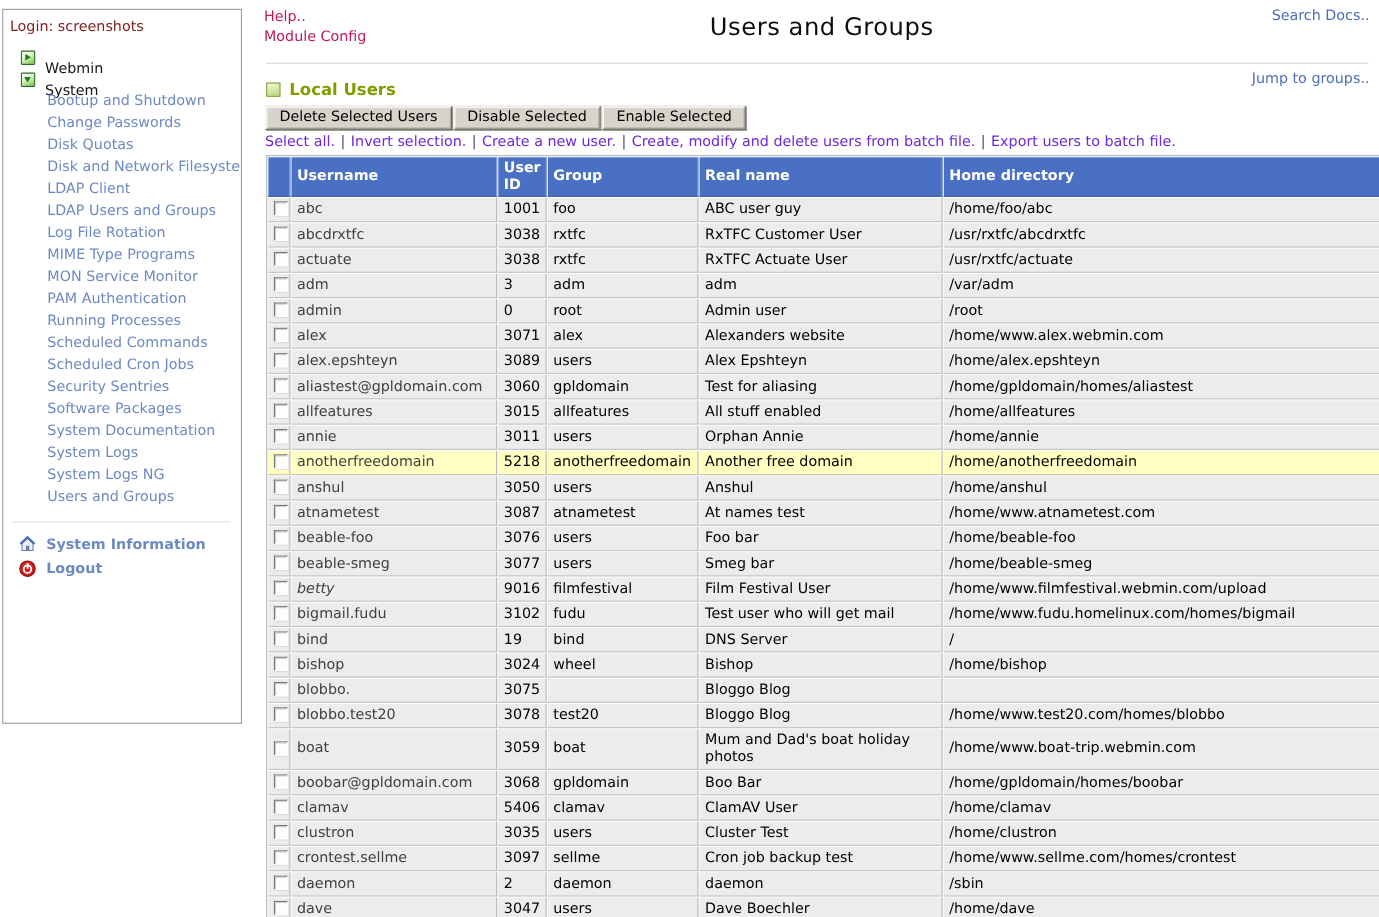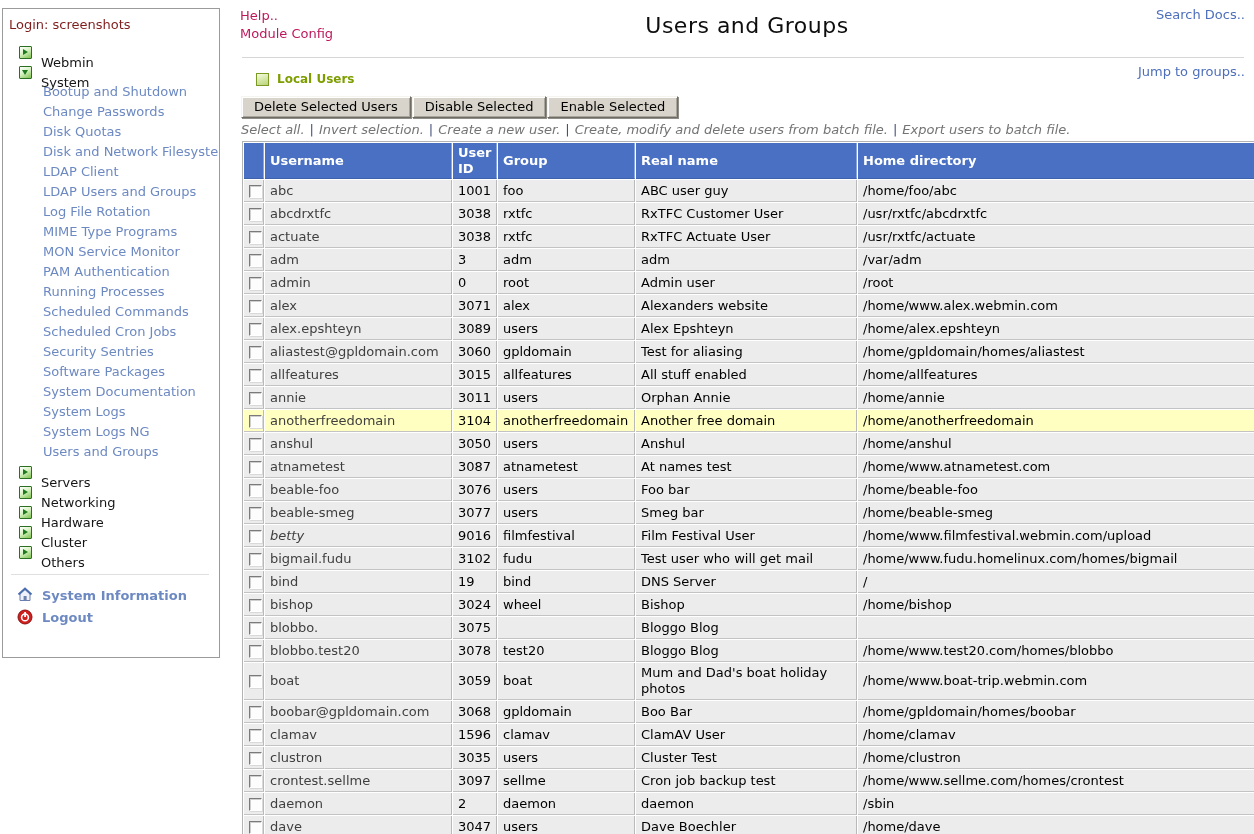--- a/index.html
+++ b/index.html
@@ -33,33 +33,33 @@
   
   #help-block{position:absolute;left:240px;top:7px;line-height:18px;}
   #help-block a{display:block;color:#be185d;}
   #page-title{position:absolute;left:240px;right:0;top:13px;text-align:center;
               font-size:22px;color:#0d0d0d;letter-spacing:.5px;}
   #search-docs{position:absolute;top:7px;right:9px;color:#4d6fbb;}
   #hr-top{position:absolute;left:242px;right:10px;top:57px;border-top:1px solid #d6d6d6;height:0;}
   #jump-groups{position:absolute;top:64px;right:9px;color:#4d6fbb;}
 
   
-  #local-users-hdr{position:absolute;left:256px;top:72px;display:flex;align-items:center;
-                   font-weight:bold;font-size:12px;color:#7e9e00;}
+  #local-users-hdr{position:absolute;left:242px;top:72px;display:flex;align-items:center;
+                   font-weight:bold;font-size:15px;color:#7e9e00;}
   #local-users-hdr .sq{width:11px;height:11px;border:1px solid #7a9a23;margin-right:8px;
                    background:linear-gradient(160deg,#f4fbde,#b9d478);}
   #buttons-row{position:absolute;left:241px;top:96px;display:flex;gap:1px;}
   .btn{
     font-family:"DejaVu Sans",sans-serif;font-size:13px;color:#000;
     background:#d8d4cb;padding:2px 12px 3px;cursor:pointer;
     border:1px solid;border-color:#f6f4ef #6e6c65 #6e6c65 #f6f4ef;
     box-shadow:inset 1px 1px 0 #ffffff, inset -1px -1px 0 #a8a59c, 1px 1px 0 #8f8d86;
   }
   #action-links{position:absolute;left:241px;top:122px;white-space:nowrap;}
-  #action-links a{color:#737373;font-style:italic;}
+  #action-links a{color:#6d28d9;}
   #action-links .pipe{color:#44507a;margin:0 5px;}
 
   
   #users-table{
     position:absolute;left:242px;top:141px;width:1104px;
     border-collapse:separate;border-spacing:1px;table-layout:fixed;
     background:#fff;border:1px solid #b3b3b3;
   }
   #users-table th{
     background:#4a70c4;color:#fff;font-size:13px;font-weight:bold;text-align:left;
@@ -135,47 +135,20 @@
 
       <a class="sub-link">System Documentation</a>
 
       <a class="sub-link">System Logs</a>
 
       <a class="sub-link">System Logs NG</a>
 
       <a class="sub-link">Users and Groups</a>
     </div>
 
-  <div>
-
-      <div class="cat-row">
-        <span class="tricon right"></span>
-        <a class="cat-label">Servers</a>
-      </div>
-
-      <div class="cat-row">
-        <span class="tricon right"></span>
-        <a class="cat-label">Networking</a>
-      </div>
-
-      <div class="cat-row">
-        <span class="tricon right"></span>
-        <a class="cat-label">Hardware</a>
-      </div>
-
-      <div class="cat-row">
-        <span class="tricon right"></span>
-        <a class="cat-label">Cluster</a>
-      </div>
-
-      <div class="cat-row">
-        <span class="tricon right"></span>
-        <a class="cat-label">Others</a>
-      </div>
-    </div>
 
   <div class="side-divider"></div>
 
   <div class="util-row">
     <span class="uicon">
       <svg width="16" height="16" viewBox="0 0 16 16">
         <path d="M3 7 L8 2.5 L13 7 V13.5 H3 Z" fill="#eef1f9" stroke="#6b7fae" stroke-width="1"></path>
         <path d="M1.5 7.5 L8 1.5 L14.5 7.5" fill="none" stroke="#4a6db0" stroke-width="2"></path>
         <rect x="6.6" y="9" width="3" height="4.5" fill="#6b7fae"></rect>
       </svg>
@@ -325,21 +298,21 @@
         <td class="c-user"><a>annie</a></td>
         <td class="c-uid">3011</td>
         <td class="c-group">users</td>
         <td class="c-real">Orphan Annie</td>
         <td class="c-home">/home/annie</td>
       </tr>
 
       <tr class="hl">
         <td class="c-cb"><input type="checkbox" class="cb" style=""></td>
         <td class="c-user"><a>anotherfreedomain</a></td>
-        <td class="c-uid">3104</td>
+        <td class="c-uid">5218</td>
         <td class="c-group">anotherfreedomain</td>
         <td class="c-real">Another free domain</td>
         <td class="c-home">/home/anotherfreedomain</td>
       </tr>
 
       <tr>
         <td class="c-cb"><input type="checkbox" class="cb" style=""></td>
         <td class="c-user"><a>anshul</a></td>
         <td class="c-uid">3050</td>
         <td class="c-group">users</td>
@@ -442,21 +415,21 @@
         <td class="c-user"><a>boobar@gpldomain.com</a></td>
         <td class="c-uid">3068</td>
         <td class="c-group">gpldomain</td>
         <td class="c-real">Boo Bar</td>
         <td class="c-home">/home/gpldomain/homes/boobar</td>
       </tr>
 
       <tr>
         <td class="c-cb"><input type="checkbox" class="cb" style=""></td>
         <td class="c-user"><a>clamav</a></td>
-        <td class="c-uid">1596</td>
+        <td class="c-uid">5406</td>
         <td class="c-group">clamav</td>
         <td class="c-real">ClamAV User</td>
         <td class="c-home">/home/clamav</td>
       </tr>
 
       <tr>
         <td class="c-cb"><input type="checkbox" class="cb" style=""></td>
         <td class="c-user"><a>clustron</a></td>
         <td class="c-uid">3035</td>
         <td class="c-group">users</td>

